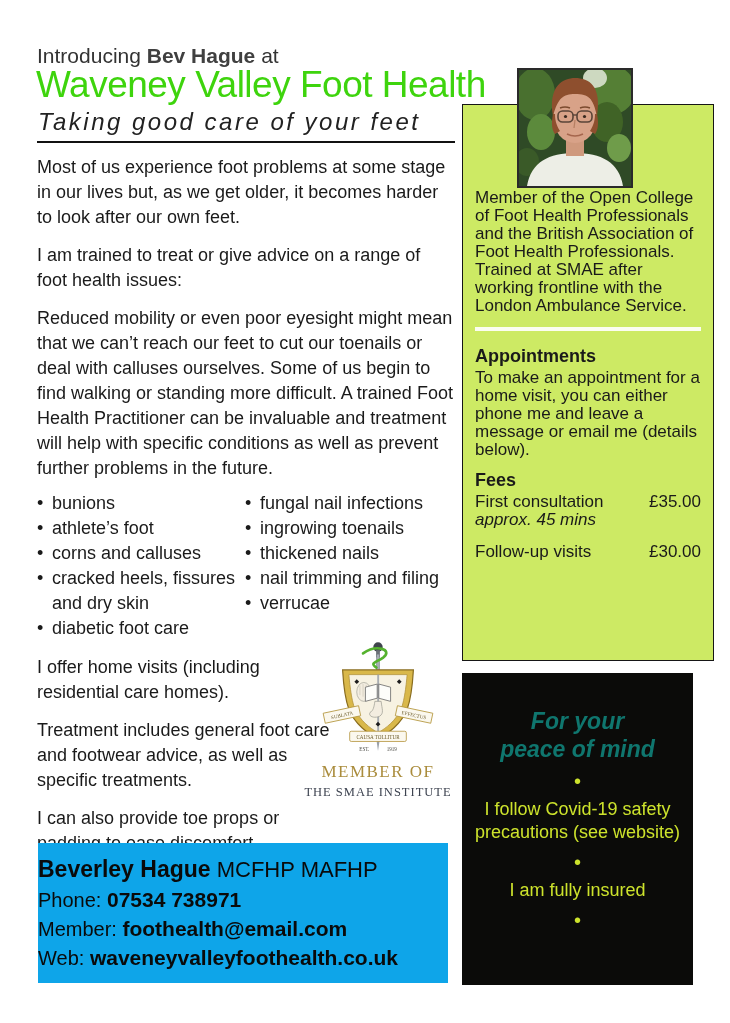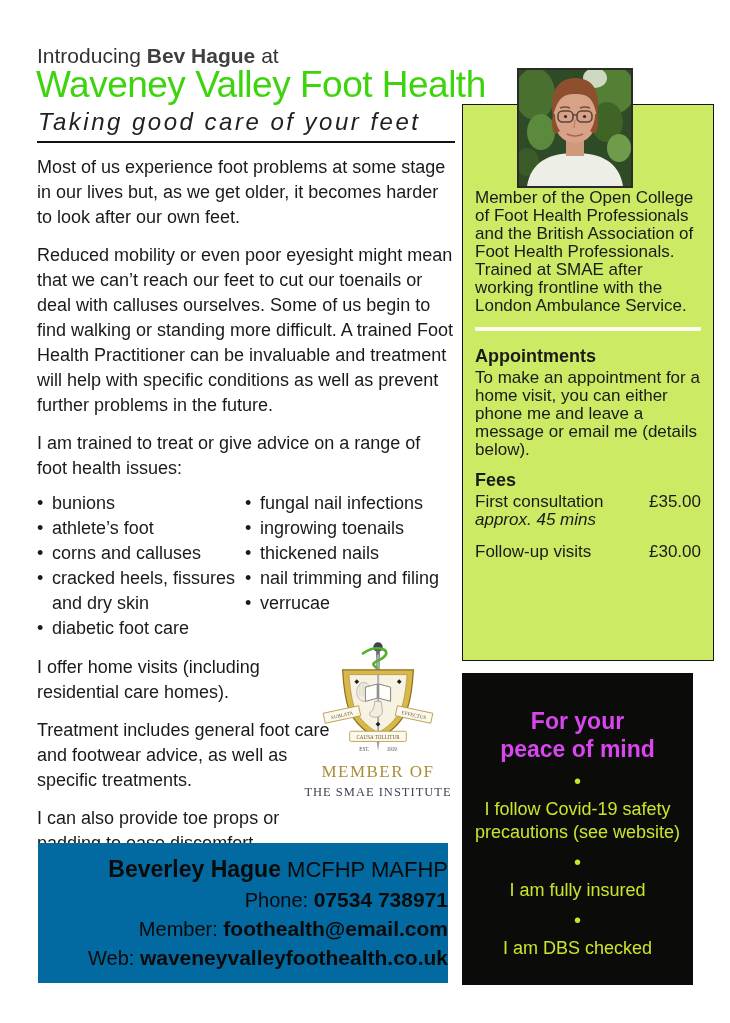--- a/index.html
+++ b/index.html
@@ -25,22 +25,22 @@
   .bullets li::before{content:"\2022";position:absolute;left:0;top:0;}
   .narrow{width:300px;}
   
   .crest{position:absolute;left:298px;top:640px;width:160px;text-align:center;}
   .crest svg{display:block;margin:0 auto;}
   .member-of{font-family:"Liberation Serif", serif;font-size:17px;letter-spacing:1.5px;
              color:#aa8c3c;margin-top:4px;}
   .smae{font-family:"Liberation Serif", serif;font-size:12.5px;letter-spacing:1px;
         color:#3d4350;margin-top:3px;}
   
-  .contact{position:absolute;left:38px;top:843px;width:410px;height:140px;background:#0369a1;
-           display:flex;flex-direction:column;justify-content:center;align-items:flex-end;
+  .contact{position:absolute;left:38px;top:843px;width:410px;height:140px;background:#0ea5e9;
+           display:flex;flex-direction:column;justify-content:center;align-items:flex-start;
            text-align:center;gap:5px;color:#0a0a0a;}
   .contact .name-line{font-size:22px;}
   .contact .name-line .name{font-weight:bold;font-size:23px;}
   .contact .c-line{font-size:20px;}
   .contact .c-line .val{font-weight:bold;font-size:21px;}
   
   .photo{position:absolute;left:517px;top:68px;width:112px;height:116px;border:2px solid #2a2a2a;
          overflow:hidden;z-index:3;background:#2f4a26;}
   
   .side-panel{position:absolute;left:462px;top:104px;width:252px;height:557px;background:#cdea64;
@@ -50,42 +50,42 @@
   .white-divider{height:4px;background:#fbfdf0;margin:12px 0 10px 0;}
   .side-panel h3{margin:16px 0 4px 0;font-size:18px;}
   .side-panel .appt-text{margin:0 0 12px 0;}
   .side-panel .fees-head{margin-top:2px;}
   .fee-row{margin-top:2px;}
   .fee-line{display:flex;justify-content:space-between;}
   .fee-dur{font-style:italic;margin-bottom:14px;}
   
   .peace{position:absolute;left:462px;top:673px;width:231px;height:312px;background:#0b0b09;
          color:#cde32c;text-align:center;box-sizing:border-box;padding:34px 10px 0 10px;}
-  .peace .head{font-weight:bold;font-size:23px;line-height:28px;color:#d946ef;}
+  .peace .head{font-weight:bold;font-size:23px;line-height:28px;color:#0f766e;font-style:italic;}
   .peace .dot{font-size:20px;line-height:20px;margin:8px 0 7px 0;}
   .peace p{margin:0;font-size:18px;line-height:23px;}
 </style>
 </head>
 <body>
 
 <div class="page">
 
   <div class="intro">
     <span>Introducing</span>
     <span class="b">Bev Hague</span>
     <span>at</span>
   </div>
   <h1 class="title" style="color:#3ed40d">Waveney Valley Foot Health</h1>
   <div class="tagline">Taking good care of your feet</div>
   <div class="divider"></div>
 
   <div class="body-col">
     <p>Most of us experience foot problems at some stage in our lives but, as we get older, it becomes harder to look after our own feet.</p>
+    <p>I am trained to treat or give advice on a range of foot health issues:</p>
     <p>Reduced mobility or even poor eyesight might mean that we can’t reach our feet to cut our toenails or deal with calluses ourselves. Some of us begin to find walking or standing more difficult. A trained Foot Health Practitioner can be invaluable and treatment will help with specific conditions as well as prevent further problems in the future.</p>
-    <p>I am trained to treat or give advice on a range of foot health issues:</p>
     <div class="bullets">
       <ul class="col-left">
         <li>bunions</li>
         <li>athlete’s foot</li>
         <li>corns and calluses</li>
         <li>cracked heels, fissures and dry skin</li>
         <li>diabetic foot care</li>
       </ul>
       <ul class="col-right">
         <li>fungal nail infections</li>
@@ -211,21 +211,20 @@
   <div class="peace">
     <div class="head">
       <div>For your</div>
       <div>peace of mind</div>
     </div>
     <div class="dot">•</div>
     <p>I follow Covid-19 safety precautions (see website)</p>
     <div class="dot">•</div>
     <p>I am fully insured</p>
     <div class="dot">•</div>
-    <p>I am DBS checked</p>
   </div>
 
   <div class="contact">
     <div class="name-line">
       <span class="name">Beverley Hague</span>
       <span>MCFHP MAFHP</span>
     </div>
     <div class="c-line">
       <span>Phone:</span>
       <span class="val">07534 738971</span>

